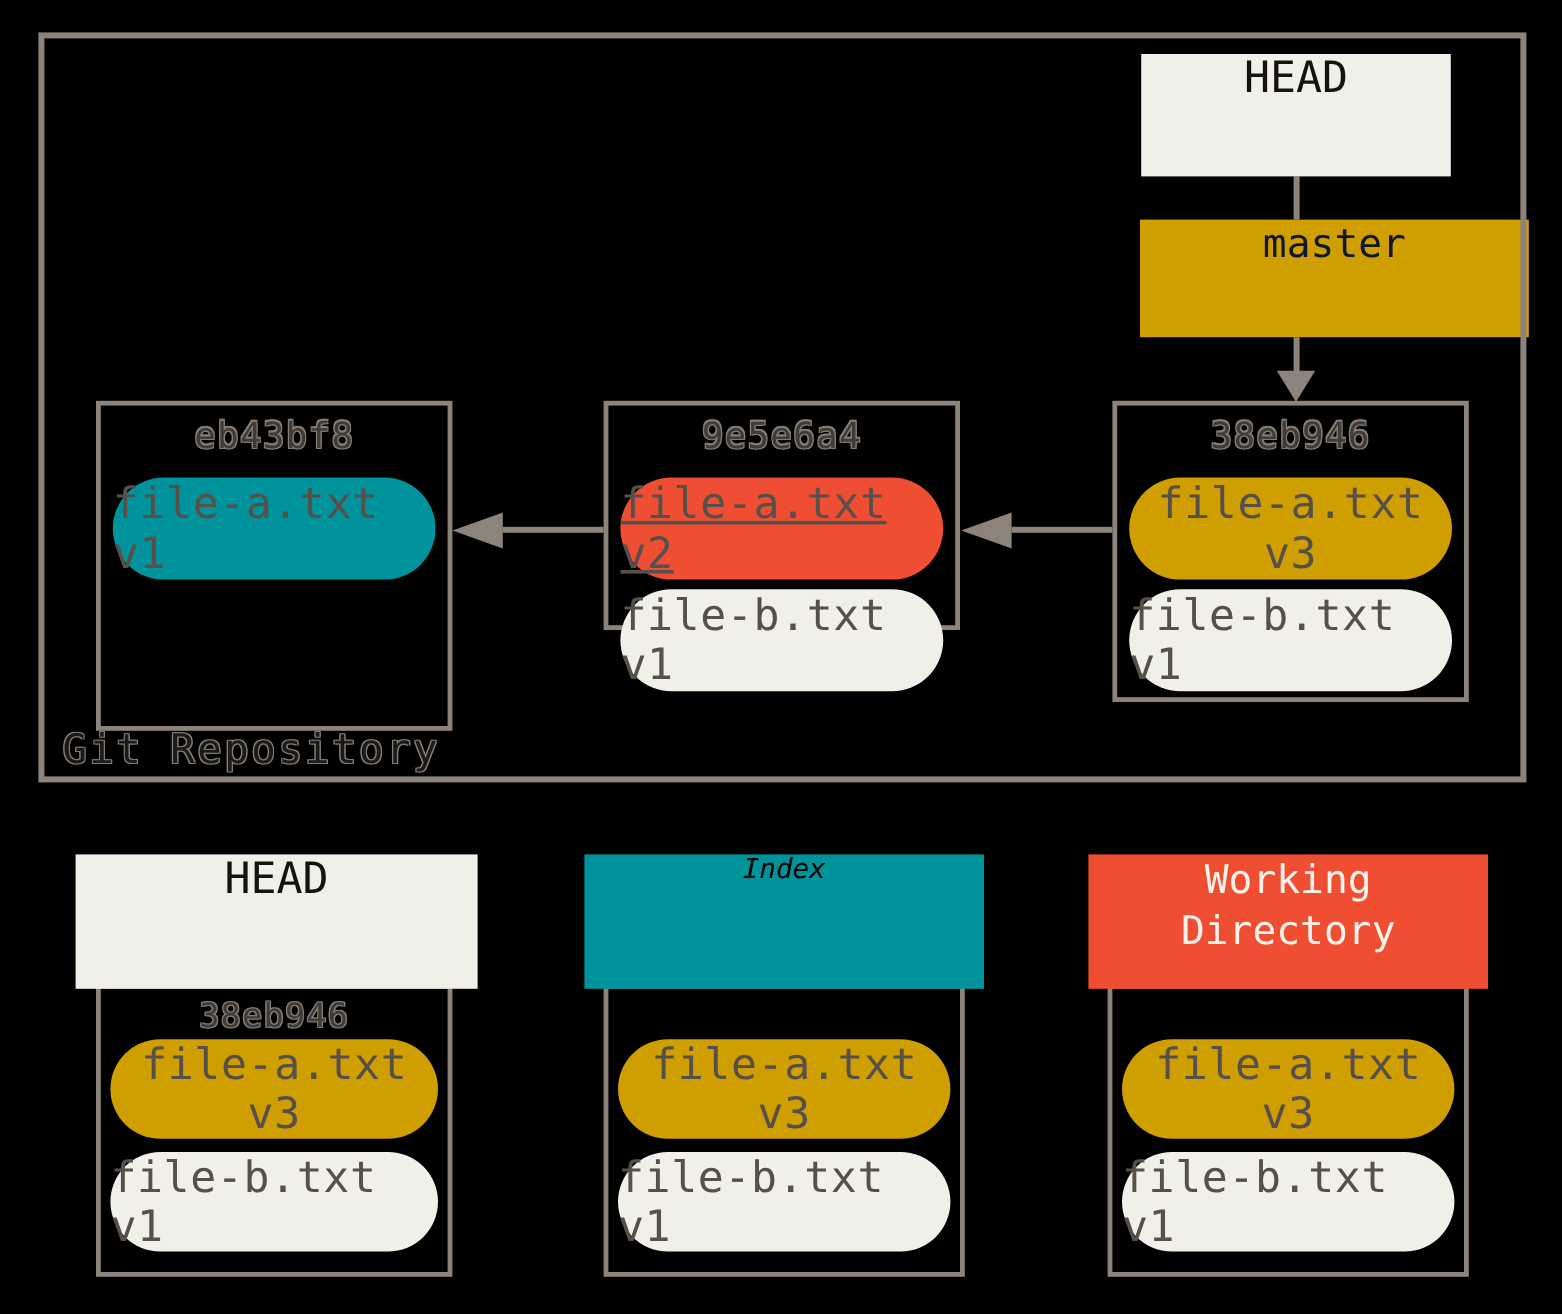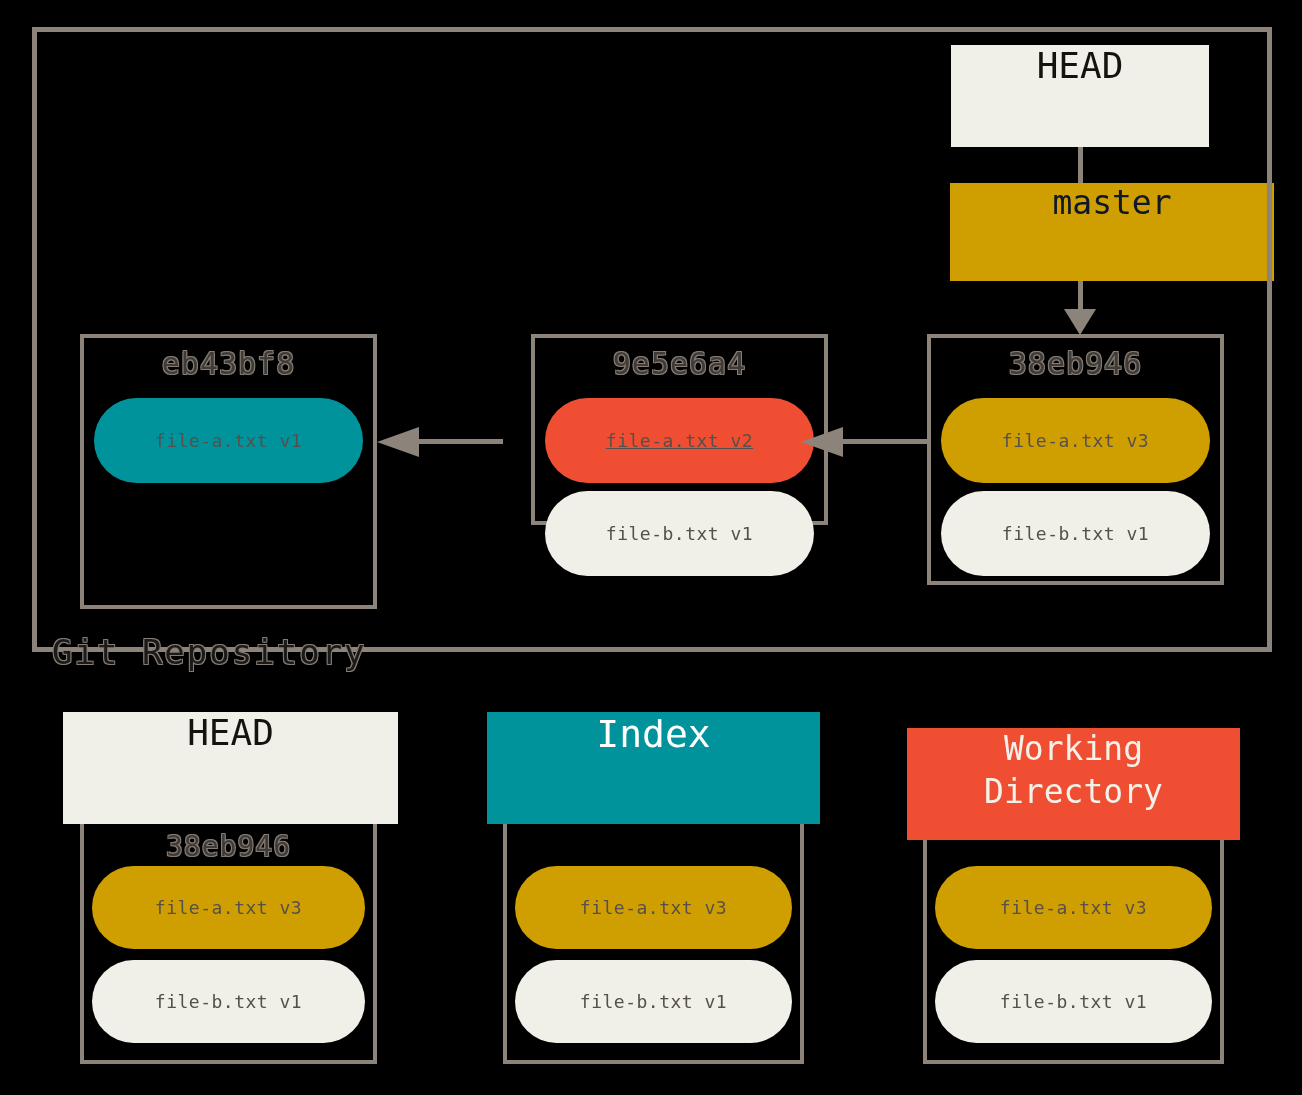--- a/index.html
+++ b/index.html
@@ -15,21 +15,21 @@
     position:relative;width:1302px;height:1095px;background:#000;
     font-family:"DejaVu Sans Mono","Liberation Mono",monospace;
     overflow:hidden;
   }
   .abs{position:absolute;box-sizing:border-box;}
   .bordered{border:4px solid var(--gray);background:transparent;}
   .hdr{display:flex;align-items:flex-start;justify-content:center;text-align:center;}
   .pill{
     position:absolute;left:10px;right:10px;height:85px;border-radius:999px;
     display:flex;align-items:center;justify-content:center;
-    font-size:18px;color:var(--dark);letter-spacing:0.5px;
+    font-size:36px;color:var(--dark);letter-spacing:0.5px;
   }
   .pill.teal{background:var(--teal);}
   .pill.red{background:var(--red);text-decoration:underline;}
   .pill.gold{background:var(--gold);text-align:center;}
   .pill.offwhite{background:var(--offwhite);}
   .hash{
     position:absolute;left:0;right:0;top:8px;text-align:center;
     font-size:30px;color:#403b36;letter-spacing:1px;
   }
   .halo{
@@ -41,25 +41,25 @@
     border-left:16px solid transparent;border-right:16px solid transparent;
     border-top:26px solid var(--gray);
   }
   .tri-left{
     width:0;height:0;
     border-top:15px solid transparent;border-bottom:15px solid transparent;
     border-right:42px solid var(--gray);
   }
   .ref-box{background:var(--offwhite);color:#15130f;font-size:36px;}
   .branch-box{background:var(--gold);color:#0f172a;font-size:33px;}
-  .tree-hdr-teal{background:var(--teal);color:#ffffff;font-size:38px;}
-  .tree-hdr-red{background:var(--red);color:#f2f1ea;font-size:33px;line-height:1.3;margin-top:16px;}
+  .tree-hdr-teal{background:var(--teal);color:#000000;font-size:23px;font-style:italic;}
+  .tree-hdr-red{background:var(--red);color:#f2f1ea;font-size:33px;line-height:1.3;}
   .tree-hdr-white{background:var(--offwhite);color:#15130f;font-size:36px;}
   .repo-label{
-    font-size:34px;color:#1c1a18;letter-spacing:2px;margin-top:27px;
+    font-size:34px;color:#1c1a18;letter-spacing:2px;
   }
 </style>
 </head>
 <body>
 
 <div class="canvas">
 
   <div class="abs hdr branch-box" style="left:950px;top:183px;width:324px;height:98px;">
     <span>master</span>
   </div>
@@ -75,21 +75,21 @@
 
   <div class="abs hdr ref-box" style="left:951px;top:45px;width:258px;height:102px;">
     <span>HEAD</span>
   </div>
 
   <div class="abs bordered" style="left:80px;top:334px;width:297px;height:275px;">
     <div class="hash halo">eb43bf8</div>
     <div class="pill teal" style="top:60px;">file-a.txt v1</div>
   </div>
 
-  <div class="abs bordered" style="left:531px;top:334px;width:297px;height:191px;">
+  <div class="abs bordered" style="left:503px;top:334px;width:297px;height:191px;">
     <div class="hash halo">9e5e6a4</div>
     <div class="pill red" style="top:60px;">file-a.txt v2</div>
     <div class="pill offwhite" style="top:153px;">file-b.txt v1</div>
   </div>
 
   <div class="abs bordered" style="left:927px;top:334px;width:297px;height:251px;">
     <div class="hash halo">38eb946</div>
     <div class="pill gold" style="top:60px;">file-a.txt v3</div>
     <div class="pill offwhite" style="top:153px;">file-b.txt v1</div>
   </div>

